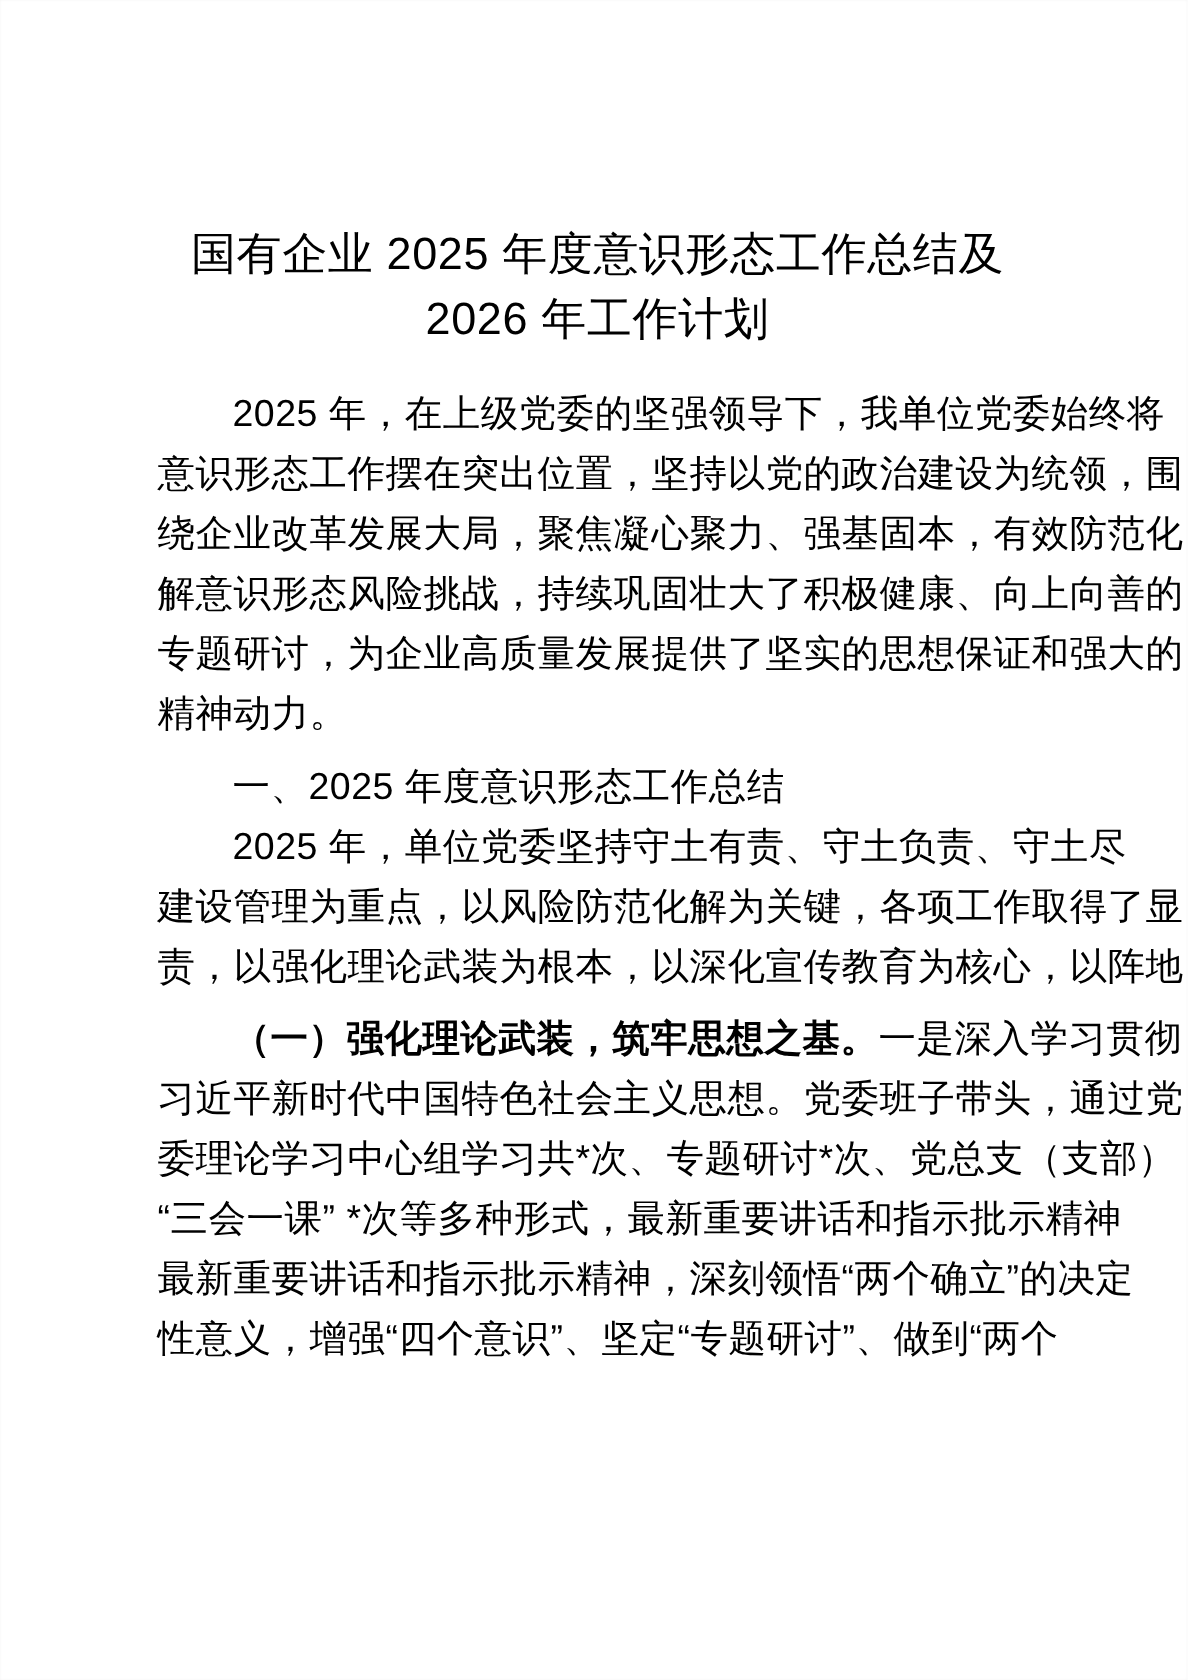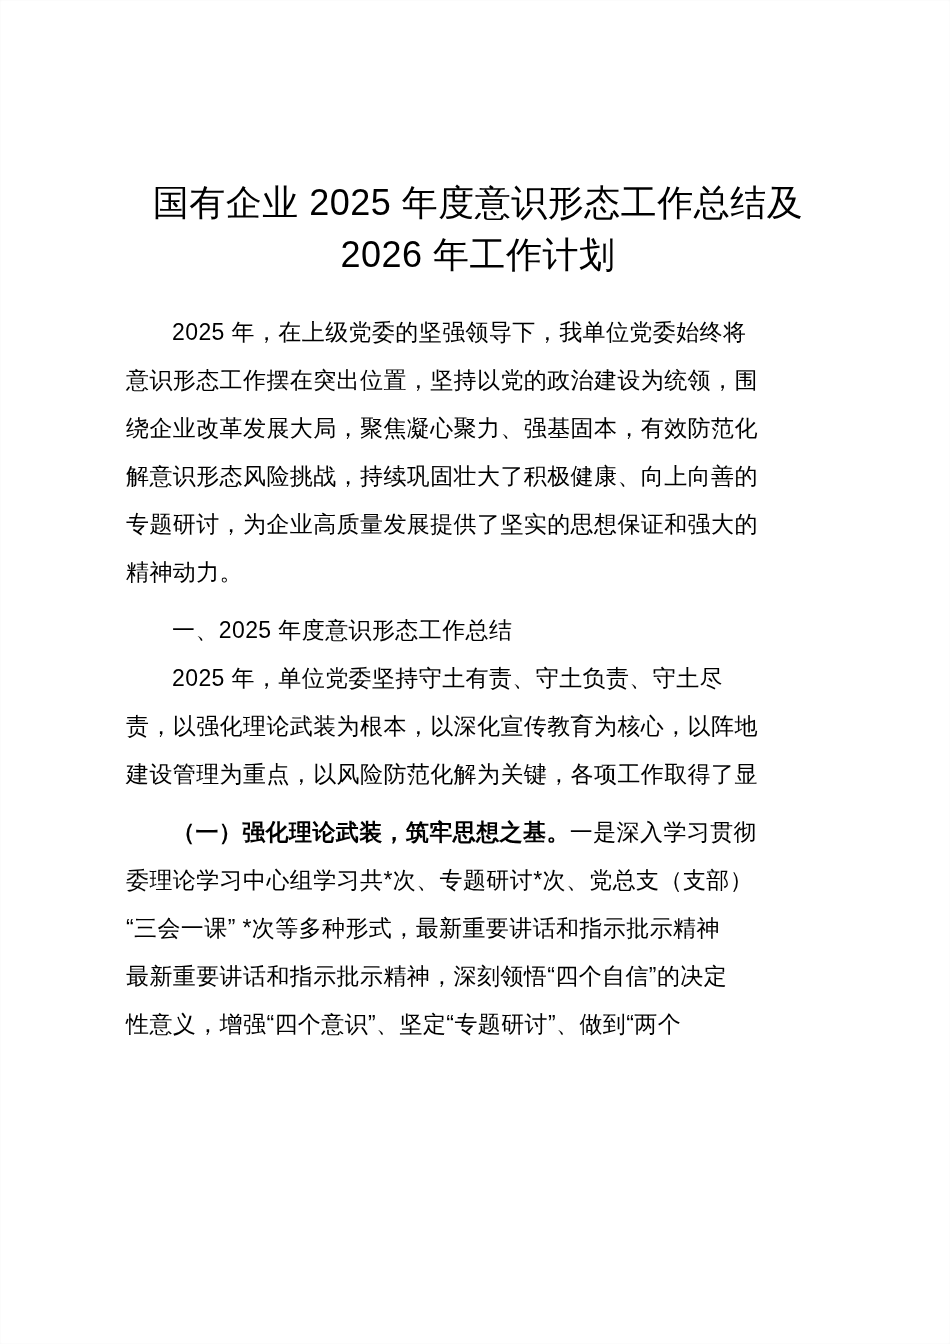--- a/index.html
+++ b/index.html
@@ -26,21 +26,21 @@
     font-weight: 400;
     line-height: 52px;
     text-align: center;
     letter-spacing: 0.5px;
   }
   .doc-title .title-line {
     display: block;
     white-space: nowrap;
   }
   .doc-body {
-    font-size: 23px;
+    font-size: 30px;
     line-height: 48px;
     letter-spacing: 0.4px;
   }
   .block {
     margin: 0 0 10px 0;
   }
   .block.heading {
     margin-bottom: 0;
   }
   .line {
@@ -69,24 +69,25 @@
         <div class="line"><span class="seg">绕企业改革发展大局，聚焦凝心聚力、强基固本，有效防范化</span></div>
         <div class="line"><span class="seg">解意识形态风险挑战，持续巩固壮大了积极健康、向上向善的</span></div>
         <div class="line"><span class="seg">专题研讨，为企业高质量发展提供了坚实的思想保证和强大的</span></div>
         <div class="line"><span class="seg">精神动力。</span></div>
       </div>
       <div class="block heading">
         <div class="line"><span class="seg">一、2025 年度意识形态工作总结</span></div>
       </div>
       <div class="block para">
         <div class="line"><span class="seg">2025 年，单位党委坚持守土有责、守土负责、守土尽</span></div>
+        <div class="line"><span class="seg">建设管理为重点，以风险防范化解为关键，各项工作取得了显</span></div>
         <div class="line"><span class="seg">责，以强化理论武装为根本，以深化宣传教育为核心，以阵地</span></div>
-        <div class="line"><span class="seg">建设管理为重点，以风险防范化解为关键，各项工作取得了显</span></div>
       </div>
       <div class="block para">
         <div class="line"><span class="seg bold">（一）强化理论武装，筑牢思想之基。</span><span class="seg">一是深入学习贯彻</span></div>
+        <div class="line"><span class="seg">习近平新时代中国特色社会主义思想。党委班子带头，通过党</span></div>
         <div class="line"><span class="seg">委理论学习中心组学习共*次、专题研讨*次、党总支（支部）</span></div>
         <div class="line"><span class="seg">“三会一课” *次等多种形式，最新重要讲话和指示批示精神</span></div>
-        <div class="line"><span class="seg">最新重要讲话和指示批示精神，深刻领悟“四个自信”的决定</span></div>
+        <div class="line"><span class="seg">最新重要讲话和指示批示精神，深刻领悟“两个确立”的决定</span></div>
         <div class="line"><span class="seg">性意义，增强“四个意识”、坚定“专题研讨”、做到“两个</span></div>
       </div>
     </div>
 </div>
 
 </body></html>

